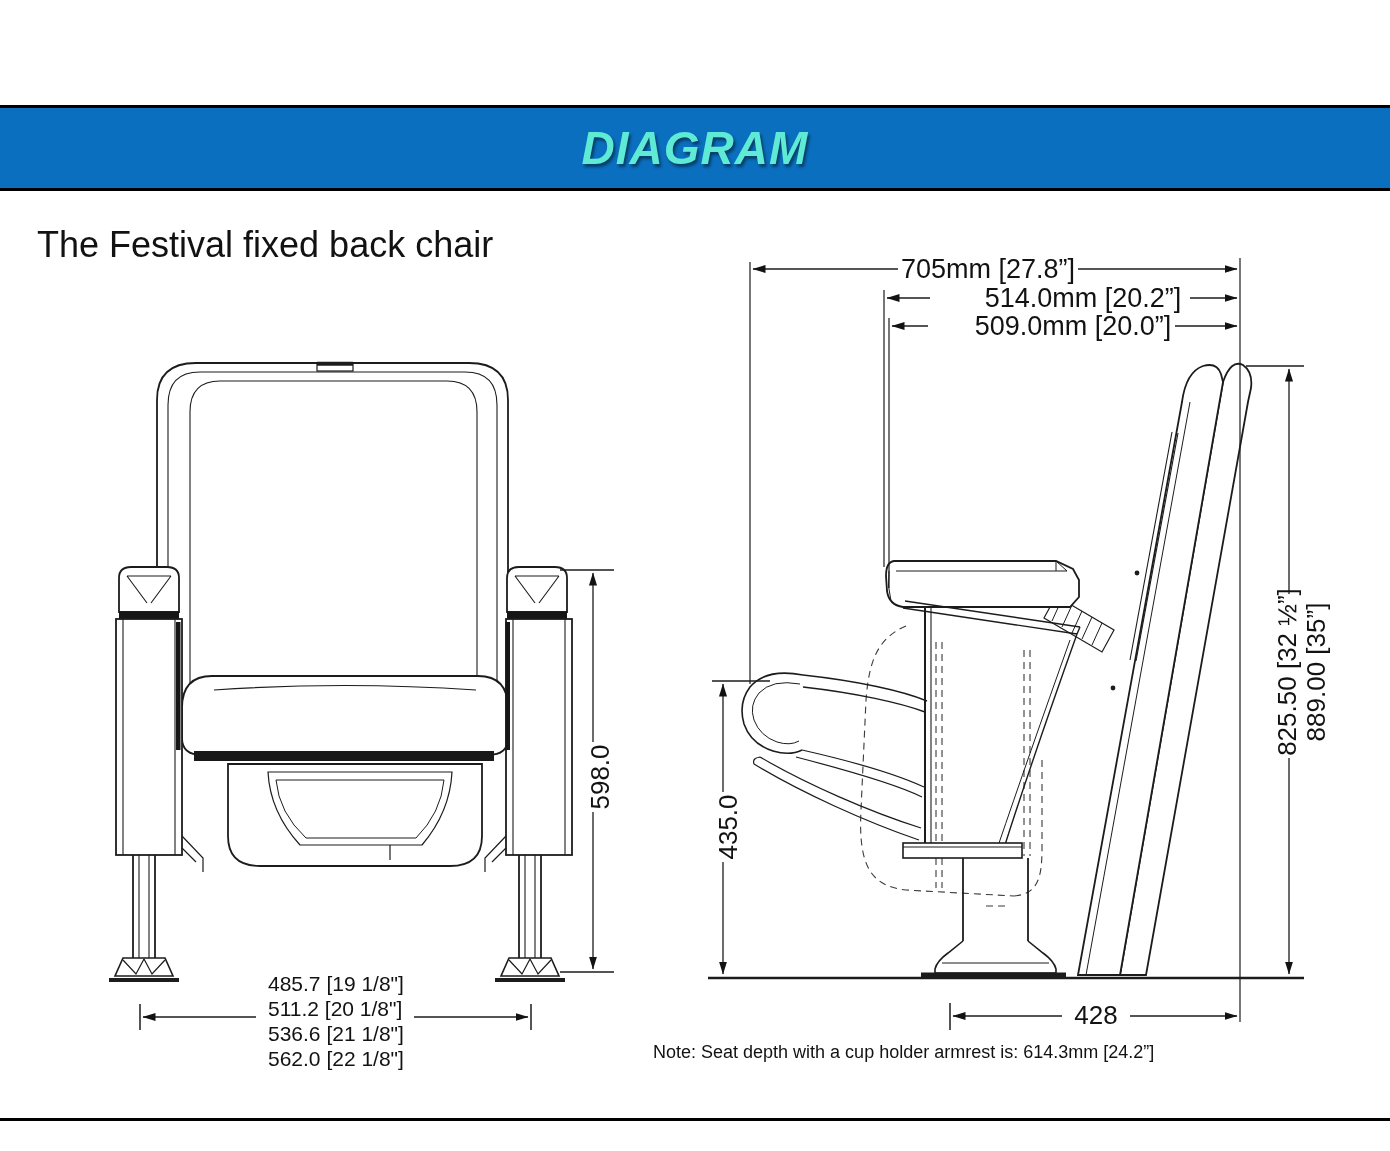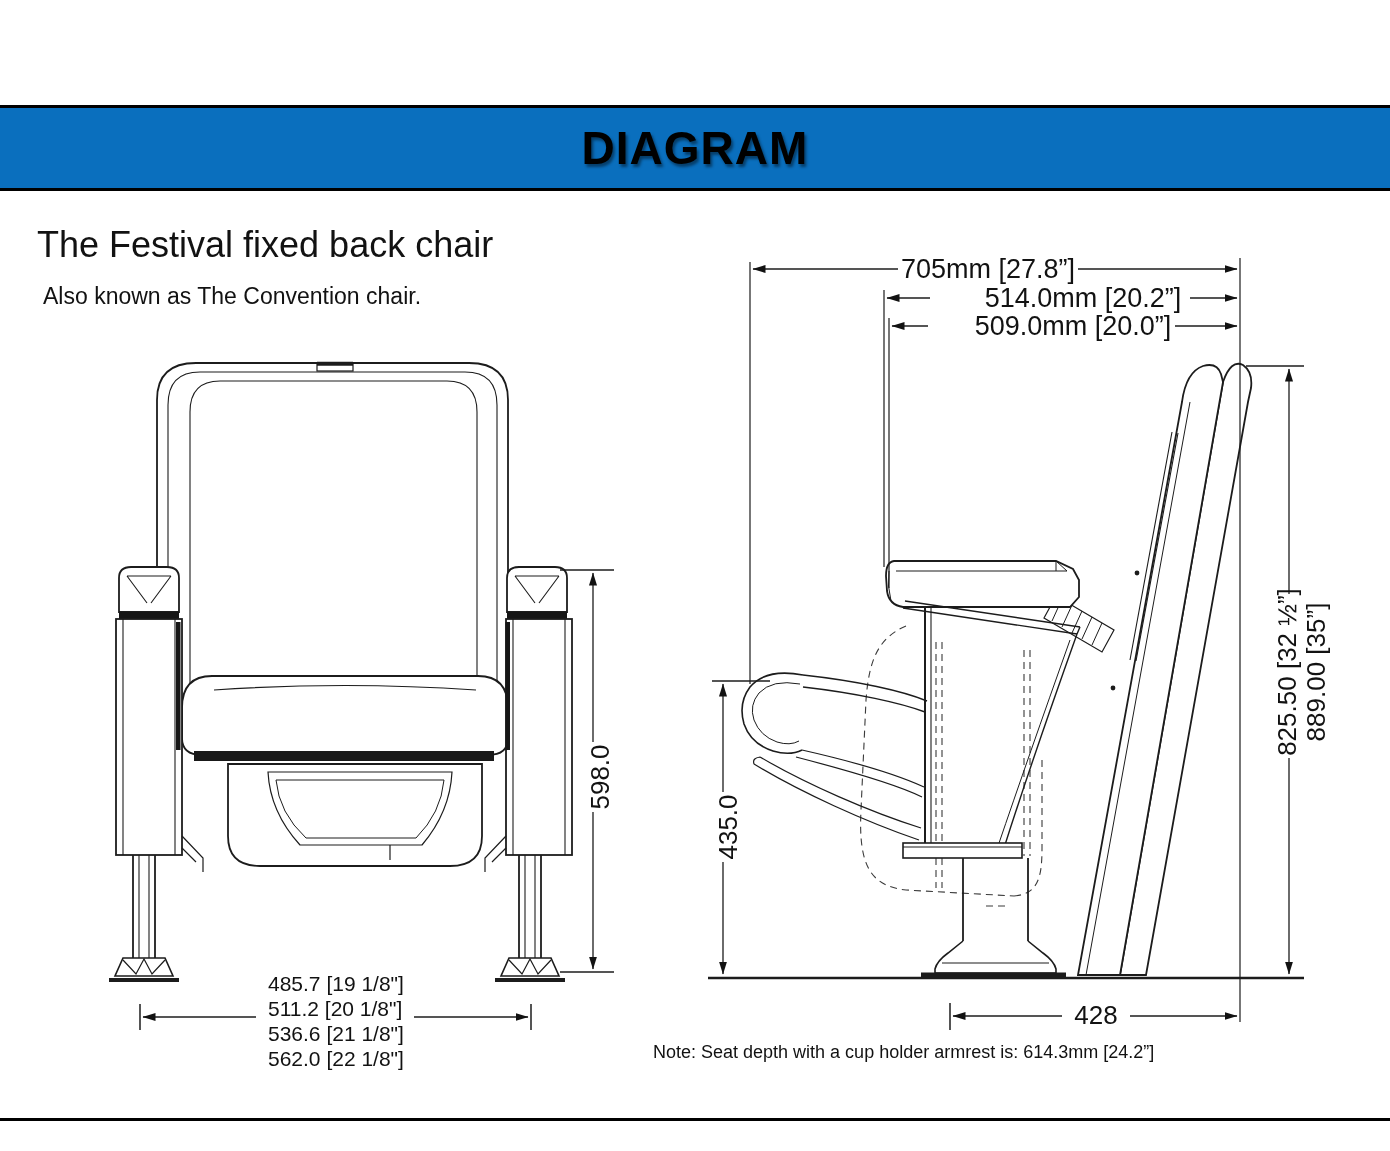--- a/index.html
+++ b/index.html
@@ -1,43 +1,42 @@
 <!DOCTYPE html>
 <html><head>
 <meta charset="utf-8">
 <style>
   html,body{margin:0;padding:0;background:#fff;}
   .page{position:relative;width:1390px;height:1151px;background:#fff;overflow:hidden;
         font-family:"Liberation Sans",sans-serif;}
   .banner{position:absolute;left:0;top:105px;width:1390px;height:86px;background:#0a6fbe;
           border-top:3px solid #000;border-bottom:3px solid #000;box-sizing:border-box;
           display:flex;align-items:center;justify-content:center;}
-  .banner-title{color:#000000;font-size:46px;font-weight:bold;letter-spacing:1px;
-          text-shadow:2px 3px 3px rgba(0,0,0,.45);}
+  .banner-title{color:#5eead4;font-size:46px;font-weight:bold;letter-spacing:1px;
+          text-shadow:2px 3px 3px rgba(0,0,0,.45);font-style:italic;}
   .title{position:absolute;left:37px;top:224px;font-size:36px;color:#121212;white-space:nowrap;}
   .subtitle{position:absolute;left:43px;top:283px;font-size:23px;color:#121212;white-space:nowrap;}
   .note{position:absolute;left:653px;top:1042px;font-size:18px;color:#121212;white-space:nowrap;}
   .bottom-rule{position:absolute;left:0;top:1118px;width:1390px;height:3px;background:#000;}
   svg.diagram{position:absolute;left:0;top:0;}
   svg text{fill:#121212;font-family:"Liberation Sans",sans-serif;}
   .dim{font-size:26px;}
   .dimlg{font-size:27px;}
   .dimsm{font-size:21px;}
 </style>
 </head>
 <body>
 
 <div class="page">
 
   <div class="banner">
     <span class="banner-title">DIAGRAM</span>
   </div>
 
   <div class="title">The Festival fixed back chair</div>
-  <div class="subtitle">Also known as The Convention chair.</div>
 
   <svg class="diagram" width="1390" height="1151" viewBox="0 0 1390 1151">
     <defs>
       <marker id="arw" markerWidth="14" markerHeight="10" refX="12.5" refY="5" orient="auto" markerUnits="userSpaceOnUse">
         <path d="M13,5 L0,1 L0,9 Z" fill="#121212"></path>
       </marker>
     </defs>
 
     <g stroke="#1c1c1c" fill="none" stroke-width="1.8">
 

